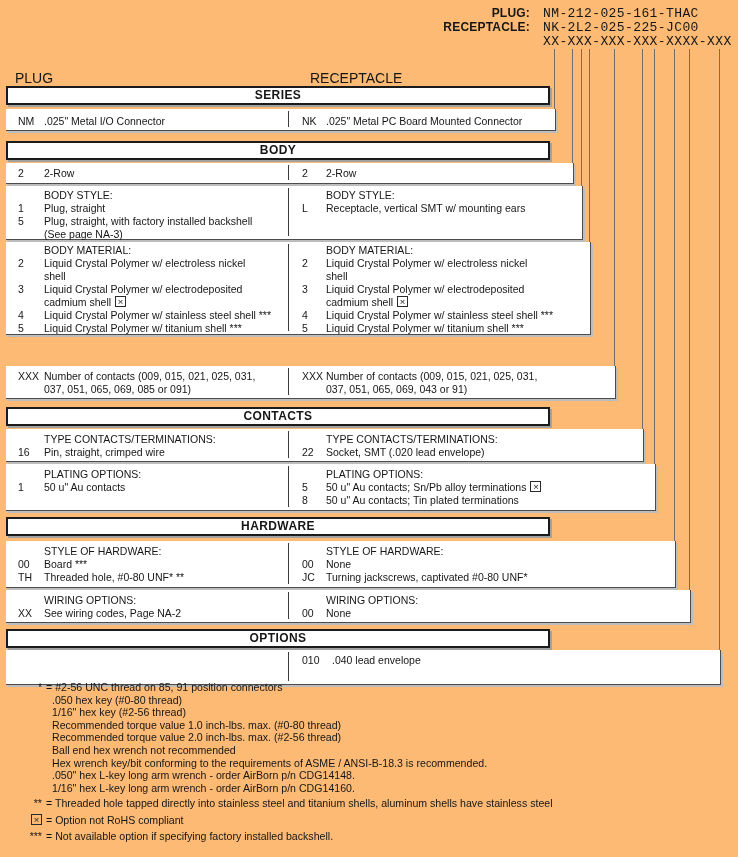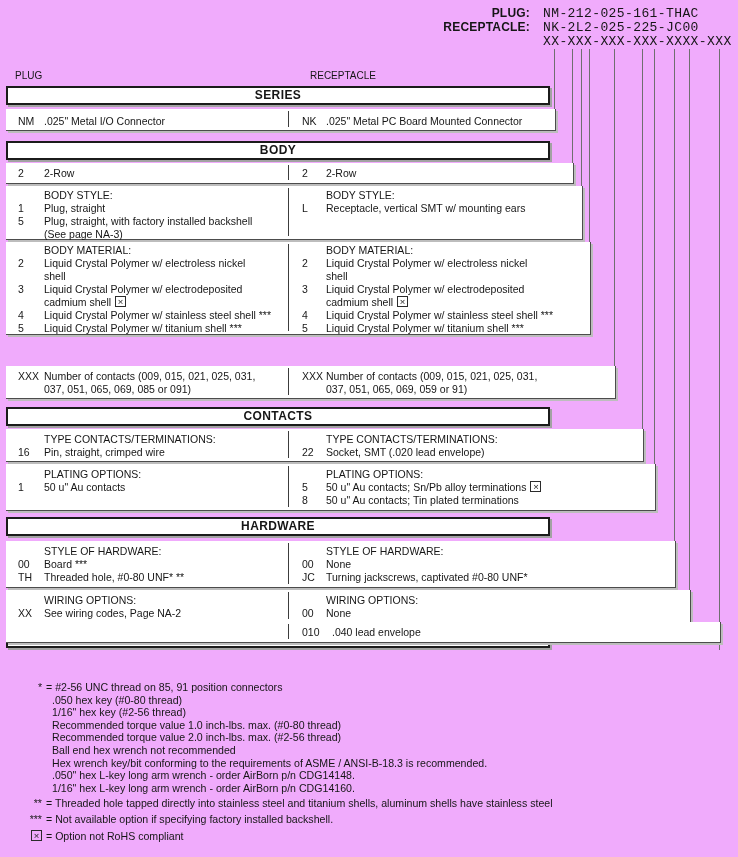--- a/index.html
+++ b/index.html
@@ -1,32 +1,32 @@
 <!DOCTYPE html>
 <html><head>
 <meta charset="utf-8">
 <style>
   html,body { margin:0; padding:0; background:#ffffff; }
   .page {
-    position:relative; width:738px; height:857px; background:#f0abfc;
+    position:relative; width:738px; height:857px; background:#fdba74;
     font-family:"Liberation Sans", sans-serif; color:#161616; overflow:hidden;
   }
   
   .pn-row { position:absolute; white-space:nowrap; }
   .pn-label {
     position:absolute; left:380px; width:150px; text-align:right;
     font-size:12px; font-weight:bold; letter-spacing:.2px;
   }
   .pn-value {
     position:absolute; left:543px;
     font-family:"Liberation Mono","DejaVu Sans Mono",monospace;
     font-size:13px; letter-spacing:.4px;
   }
   
-  .col-label { position:absolute; top:70px; font-size:10px; }
+  .col-label { position:absolute; top:70px; font-size:14px; }
   
   .hdr-box {
     position:absolute; left:6px; box-sizing:border-box; width:544px; height:19px;
     border:2px solid #1b1b1b; background:#fff; box-shadow:2px 2px 0 #a2a2a2;
     text-align:center; font-size:12px; font-weight:bold; line-height:15px; letter-spacing:.4px;
   }
   
   .blk {
     position:absolute; left:6px; box-sizing:border-box; background:#fff;
     border-right:1px solid #4c4c4c; border-bottom:1px solid #4c4c4c;
@@ -146,21 +146,21 @@
   </div>
 
   <div class="blk" style="top:366px;height:33px;width:610px">
     <div class="divider"></div>
     <div class="col" style="left:6px;top:4px">
       <div class="ln"><span class="code">XXX</span><span>Number of contacts (009, 015, 021, 025, 031,</span></div>
       <div class="ln t-l">037, 051, 065, 069, 085 or 091)</div>
     </div>
     <div class="col" style="left:296px;top:4px">
       <div class="ln"><span class="coder">XXX</span><span>Number of contacts (009, 015, 021, 025, 031,</span></div>
-      <div class="ln t-r">037, 051, 065, 069, 059 or 91)</div>
+      <div class="ln t-r">037, 051, 065, 069, 043 or 91)</div>
     </div>
   </div>
 
   <div class="hdr-box" style="top:407px">CONTACTS</div>
   <div class="blk" style="top:429px;height:33px;width:638px">
     <div class="divider"></div>
     <div class="col" style="left:6px;top:4px">
       <div class="ln t-l">TYPE CONTACTS/TERMINATIONS:</div>
       <div class="ln"><span class="code">16</span><span>Pin, straight, crimped wire</span></div>
     </div>
@@ -202,35 +202,35 @@
       <div class="ln t-l">WIRING OPTIONS:</div>
       <div class="ln"><span class="code">XX</span><span>See wiring codes, Page NA-2</span></div>
     </div>
     <div class="col" style="left:296px;top:4px">
       <div class="ln t-r">WIRING OPTIONS:</div>
       <div class="ln"><span class="coder">00</span><span>None</span></div>
     </div>
   </div>
 
   <div class="hdr-box" style="top:629px">OPTIONS</div>
-  <div class="blk" style="top:622px;height:21px;width:715px">
+  <div class="blk" style="top:650px;height:35px;width:715px">
     <div class="divider"></div>
     <div class="col" style="left:296px;top:4px">
       <div class="ln"><span class="coder" style="width:30px">010</span><span>.040 lead envelope</span></div>
     </div>
   </div>
 
   <div class="footnotes">
     <div class="fn"><span class="fnm">*</span><span>= #2-56 UNC thread on 85, 91 position connectors</span></div>
     <div class="fni">.050 hex key (#0-80 thread)</div>
     <div class="fni">1/16" hex key (#2-56 thread)</div>
     <div class="fni">Recommended torque value 1.0 inch-lbs. max. (#0-80 thread)</div>
     <div class="fni">Recommended torque value 2.0 inch-lbs. max. (#2-56 thread)</div>
     <div class="fni">Ball end hex wrench not recommended</div>
     <div class="fni">Hex wrench key/bit conforming to the requirements of ASME / ANSI-B-18.3 is recommended.</div>
     <div class="fni">.050" hex L-key long arm wrench - order AirBorn p/n CDG14148.</div>
     <div class="fni">1/16" hex L-key long arm wrench - order AirBorn p/n CDG14160.</div>
     <div class="fn gap1"><span class="fnm">**</span><span>= Threaded hole tapped directly into stainless steel and titanium shells, aluminum shells have stainless steel</span></div>
+    <div class="fn gap3"><span class="fnm"><span class="xbox" style="margin-left:0"></span></span><span>= Option not RoHS compliant</span></div>
     <div class="fn gap2"><span class="fnm">***</span><span>= Not available option if specifying factory installed backshell.</span></div>
-    <div class="fn gap3"><span class="fnm"><span class="xbox" style="margin-left:0"></span></span><span>= Option not RoHS compliant</span></div>
   </div>
 
 </div>
 
 </body></html>

